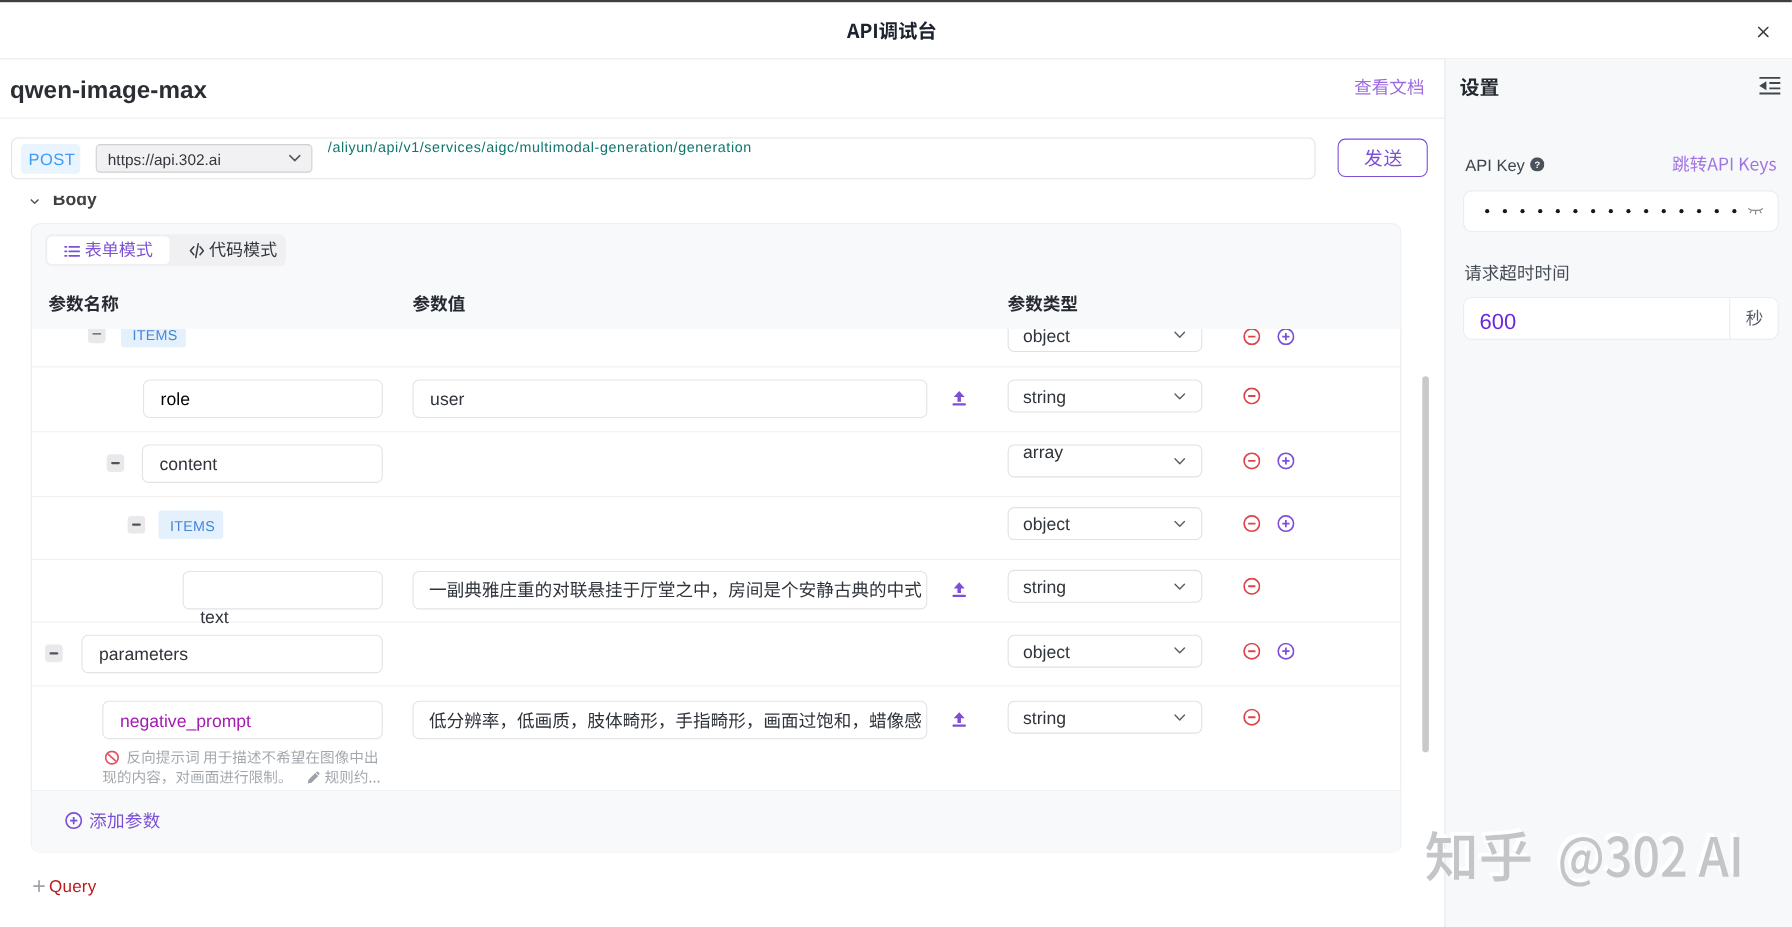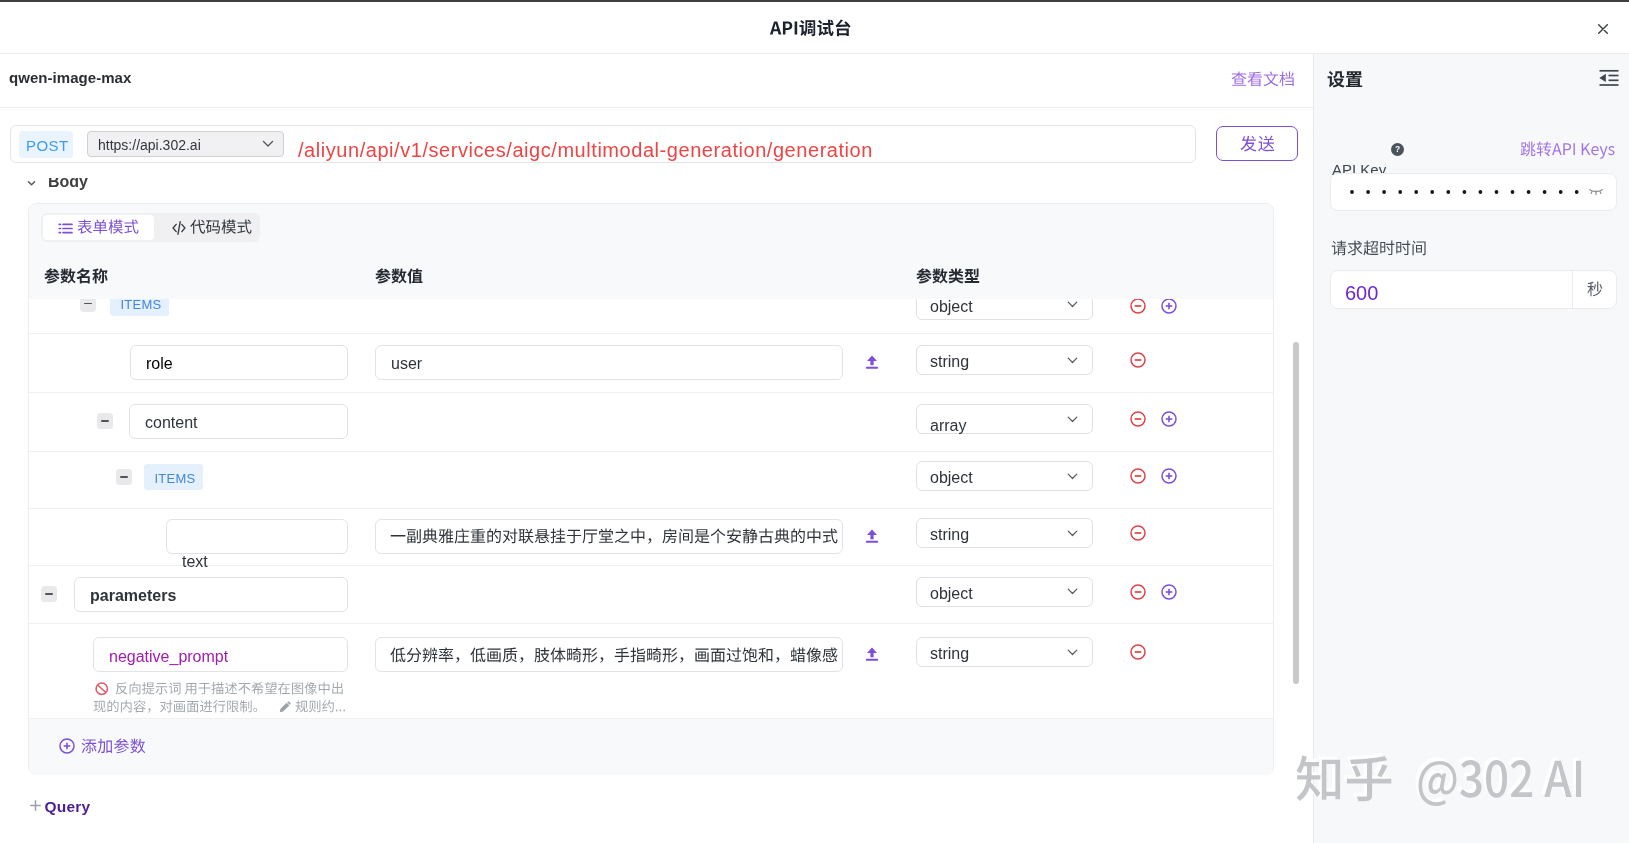--- a/index.html
+++ b/index.html
@@ -5,21 +5,21 @@
 </style></head><body>
 <div style="position:absolute;left:0;top:0;width:1629px;height:1.5px;background:#3f3f3f"></div>
 <svg style="position:absolute;left:769.8px;top:17.2px" width="81.6" height="23.8" viewBox="0 -17.6 81.6 23.8" preserveAspectRatio="xMinYMin slice">
     <path d="M-0.1 0.0H2.6L3.5 -3.3H7.7L8.6 0.0H11.4L7.2 -13.0H4.1ZM4.0 -5.4 4.4 -6.8C4.8 -8.1 5.2 -9.6 5.5 -11.1H5.6C6.0 -9.7 6.4 -8.1 6.8 -6.8L7.1 -5.4Z M12.9 0.0H15.5V-4.6H17.2C20.0 -4.6 22.3 -6.0 22.3 -8.9C22.3 -12.0 20.0 -13.0 17.2 -13.0H12.9ZM15.5 -6.7V-11.0H17.0C18.8 -11.0 19.7 -10.5 19.7 -8.9C19.7 -7.4 18.8 -6.7 17.1 -6.7Z M24.6 0.0H27.2V-13.0H24.6Z M30.2 -13.4C31.2 -12.6 32.5 -11.4 33.0 -10.6L34.4 -12.0C33.8 -12.8 32.6 -13.9 31.6 -14.7ZM29.4 -9.5V-7.5H31.5V-2.4C31.5 -1.3 30.9 -0.5 30.4 -0.1C30.8 0.2 31.5 0.9 31.7 1.3C32.0 0.9 32.5 0.5 34.7 -1.5C34.5 -0.8 34.2 -0.2 33.8 0.4C34.2 0.6 35.0 1.2 35.3 1.6C37.0 -0.8 37.2 -4.7 37.2 -7.5V-12.5H43.4V-0.7C43.4 -0.4 43.3 -0.3 43.1 -0.3C42.8 -0.3 42.0 -0.3 41.3 -0.4C41.6 0.1 41.9 1.0 41.9 1.5C43.1 1.6 43.9 1.5 44.5 1.2C45.1 0.9 45.2 0.3 45.2 -0.6V-14.3H35.4V-7.5C35.4 -6.0 35.3 -4.2 35.0 -2.6C34.8 -3.0 34.6 -3.4 34.5 -3.8L33.6 -3.0V-9.5ZM39.4 -12.1V-11.0H38.0V-9.5H39.4V-8.3H37.7V-6.8H43.0V-8.3H41.1V-9.5H42.6V-11.0H41.1V-12.1ZM37.8 -5.7V-0.6H39.4V-1.3H42.6V-5.7ZM39.4 -4.3H41.1V-2.8H39.4Z M48.1 -13.4C49.1 -12.6 50.3 -11.4 50.8 -10.6L52.3 -12.1C51.7 -12.8 50.4 -14.0 49.5 -14.7ZM53.1 -7.5V-5.6H54.6V-1.8L53.5 -1.5L53.5 -1.5C53.3 -2.0 53.0 -2.8 52.9 -3.3L51.4 -2.4V-9.5H47.3V-7.5H49.4V-2.2C49.4 -1.4 48.8 -0.8 48.4 -0.6C48.8 -0.1 49.3 0.8 49.4 1.3C49.7 0.9 50.2 0.6 52.9 -1.2L53.4 0.6C54.9 0.1 56.8 -0.4 58.6 -1.0L58.3 -2.8L56.5 -2.3V-5.6H57.8V-7.5ZM58.0 -14.8 58.1 -11.6H52.6V-9.6H58.2C58.4 -2.7 59.3 1.4 61.5 1.5C62.2 1.5 63.2 0.8 63.6 -2.6C63.3 -2.8 62.3 -3.4 62.0 -3.8C61.9 -2.3 61.8 -1.4 61.5 -1.4C60.9 -1.4 60.5 -4.9 60.2 -9.6H63.4V-11.6H62.1L63.4 -12.4C63.1 -13.1 62.3 -14.0 61.7 -14.8L60.3 -13.9C60.9 -13.2 61.5 -12.2 61.8 -11.6H60.2C60.2 -12.6 60.2 -13.7 60.2 -14.8Z M66.9 -6.2V1.6H69.0V0.7H76.5V1.5H78.8V-6.2ZM69.0 -1.4V-4.2H76.5V-1.4ZM66.3 -7.4C67.2 -7.7 68.5 -7.7 77.9 -8.2C78.2 -7.7 78.6 -7.3 78.8 -6.8L80.6 -8.1C79.6 -9.6 77.5 -11.8 75.9 -13.3L74.3 -12.2C74.9 -11.6 75.6 -10.8 76.3 -10.1L69.1 -9.8C70.4 -11.1 71.8 -12.7 73.0 -14.3L70.8 -15.2C69.6 -13.1 67.7 -11.0 67.1 -10.4C66.5 -9.9 66.1 -9.5 65.6 -9.4C65.8 -8.9 66.2 -7.8 66.3 -7.4Z" fill="#1C232E"></path>
   </svg>
 <svg style="position:absolute;left:1597.5px;top:23.5px" width="10" height="10" viewBox="0 0 10 10">
     <path d="M0.7 0.7 L9.3 9.3 M9.3 0.7 L0.7 9.3" stroke="#3C4043" stroke-width="1.4" fill="none" stroke-linecap="round"></path>
   </svg>
 <div style="position:absolute;left:0;top:53px;width:1629px;height:1px;background:#ececec"></div>
 <div style="position:absolute;left:1313px;top:54px;width:316px;height:789px;background:#f7f8f9;border-left:1px solid #e9e9eb"></div>
-<div style="position:absolute;left:9.0px;top:69.0px;font-size:15px;color:#2B2F33;font-weight:700;letter-spacing:0.05px;white-space:pre;line-height:1.2;">qwen-image-max</div>
+<div style="position:absolute;left:9.0px;top:69.0px;font-size:22px;color:#2B2F33;font-weight:700;letter-spacing:0.05px;white-space:pre;line-height:1.2;">qwen-image-max</div>
 <svg style="position:absolute;left:1231.4px;top:69.1px" width="64.0" height="21.6" viewBox="0 -16.0 64.0 21.6" preserveAspectRatio="xMinYMin slice">
     <path d="M4.7 -3.5H11.2V-2.1H4.7ZM4.7 -5.6H11.2V-4.3H4.7ZM3.5 -6.5V-1.3H12.4V-6.5ZM1.2 -0.3V0.8H14.9V-0.3ZM7.4 -13.4V-11.4H0.9V-10.4H6.1C4.7 -8.8 2.5 -7.5 0.6 -6.8C0.8 -6.6 1.2 -6.1 1.4 -5.8C3.5 -6.7 5.9 -8.4 7.4 -10.3V-7.0H8.5V-10.3C10.0 -8.4 12.4 -6.8 14.6 -6.0C14.8 -6.3 15.2 -6.7 15.4 -6.9C13.4 -7.6 11.2 -8.9 9.8 -10.4H15.1V-11.4H8.5V-13.4Z M21.3 -3.4H28.3V-2.3H21.3ZM21.3 -4.3V-5.4H28.3V-4.3ZM21.3 -1.5H28.3V-0.3H21.3ZM29.2 -13.3C26.7 -12.8 21.8 -12.6 17.9 -12.5C18.0 -12.3 18.1 -11.9 18.1 -11.6C19.5 -11.6 21.0 -11.6 22.5 -11.7C22.4 -11.3 22.3 -11.0 22.2 -10.6H18.1V-9.6H21.8C21.7 -9.2 21.5 -8.8 21.3 -8.4H16.9V-7.4H20.7C19.7 -5.7 18.4 -4.3 16.5 -3.2C16.8 -3.0 17.1 -2.6 17.3 -2.3C18.4 -2.9 19.3 -3.7 20.2 -4.7V1.3H21.3V0.7H28.3V1.3H29.5V-6.3H21.4C21.7 -6.7 21.9 -7.1 22.1 -7.4H31.1V-8.4H22.6C22.8 -8.8 23.0 -9.2 23.1 -9.6H30.1V-10.6H23.5L23.9 -11.8C26.2 -11.9 28.4 -12.1 30.0 -12.4Z M38.8 -13.2C39.2 -12.4 39.8 -11.3 40.0 -10.7L41.3 -11.1C41.1 -11.7 40.5 -12.8 40.0 -13.6ZM32.8 -10.6V-9.4H35.3C36.2 -7.0 37.5 -4.9 39.2 -3.2C37.4 -1.7 35.2 -0.6 32.6 0.1C32.8 0.4 33.2 1.0 33.3 1.2C36.0 0.4 38.2 -0.8 40.0 -2.3C41.8 -0.7 44.0 0.4 46.6 1.2C46.8 0.8 47.2 0.3 47.5 0.1C44.9 -0.6 42.7 -1.7 41.0 -3.2C42.6 -4.9 43.8 -6.9 44.7 -9.4H47.3V-10.6ZM40.1 -4.0C38.6 -5.6 37.4 -7.4 36.5 -9.4H43.4C42.6 -7.3 41.5 -5.5 40.1 -4.0Z M61.6 -12.4C61.3 -11.2 60.6 -9.6 60.0 -8.5L61.0 -8.2C61.6 -9.2 62.3 -10.8 62.8 -12.1ZM54.4 -12.0C54.9 -10.9 55.5 -9.3 55.8 -8.3L56.8 -8.8C56.5 -9.7 55.9 -11.2 55.3 -12.4ZM51.1 -13.4V-10.0H48.8V-8.9H50.9C50.4 -6.7 49.4 -4.2 48.4 -2.8C48.6 -2.5 48.9 -2.0 49.0 -1.7C49.8 -2.8 50.5 -4.6 51.1 -6.4V1.3H52.2V-6.8C52.7 -6.0 53.3 -5.0 53.6 -4.5L54.3 -5.4C54.0 -5.8 52.7 -7.7 52.2 -8.3V-8.9H54.2V-10.0H52.2V-13.4ZM53.9 -1.0V0.1H61.5V1.1H62.7V-7.5H59.1V-13.4H57.9V-7.5H54.3V-6.4H61.5V-4.3H54.5V-3.2H61.5V-1.0Z" fill="#9B6BDF"></path>
   </svg>
 <div style="position:absolute;left:0;top:107px;width:1313px;height:1px;background:#ececec"></div>
 <div style="position:absolute;left:29px;top:332.5px;width:1244px;height:1px;background:#f0f0f1"></div>
 <div style="position:absolute;left:29px;top:392px;width:1244px;height:1px;background:#f0f0f1"></div>
 <div style="position:absolute;left:29px;top:450.5px;width:1244px;height:1px;background:#f0f0f1"></div>
 <div style="position:absolute;left:29px;top:507.5px;width:1244px;height:1px;background:#f0f0f1"></div>
 <div style="position:absolute;left:29px;top:565px;width:1244px;height:1px;background:#f0f0f1"></div>
 <div style="position:absolute;left:29px;top:623px;width:1244px;height:1px;background:#f0f0f1"></div>
@@ -58,21 +58,21 @@
   </svg>
 <svg style="position:absolute;left:1130px;top:351.8px" width="16" height="16" viewBox="0 0 16 16">
     <circle cx="8" cy="8" r="7" fill="none" stroke="#DC4449" stroke-width="1.5"></circle>
     <line x1="4.7" y1="8" x2="11.3" y2="8" stroke="#DC4449" stroke-width="1.7"></line>
   </svg>
 <div style="position:absolute;left:97px;top:413px;width:16px;height:16px;background:#e9e9eb;border-radius:3.5px"></div>
 <div style="position:absolute;left:101px;top:420.2px;width:8px;height:1.6px;background:#515559;border-radius:1px"></div>
 <div style="position:absolute;left:129px;top:403.5px;width:219px;height:35px;background:#fff;border:1px solid #e3e3e6;border-radius:6px"></div>
 <div style="position:absolute;left:145.0px;top:413.0px;font-size:16px;color:#2F343A;font-weight:400;letter-spacing:0.0px;white-space:pre;line-height:1.2;">content</div>
 <div style="position:absolute;left:916px;top:403.8px;width:177px;height:30px;background:#fff;border:1px solid #e1e1e4;border-radius:6px"></div>
-<div style="position:absolute;left:930.0px;top:416px;font-size:16px;color:#2F343A;font-weight:400;letter-spacing:0.0px;white-space:pre;line-height:1.2;">array</div>
+<div style="position:absolute;left:930.0px;top:402px;font-size:16px;color:#2F343A;font-weight:400;letter-spacing:0.0px;white-space:pre;line-height:1.2;">array</div>
 <svg style="position:absolute;left:1066.5px;top:415.5px" width="11" height="7.5" viewBox="0 0 11 7.5">
     <path d="M1.2 1.1 L5.5 5.5 L9.8 1.1" stroke="#5b5f64" stroke-width="1.3" fill="none" stroke-linecap="round" stroke-linejoin="round"></path>
   </svg>
 <svg style="position:absolute;left:1130px;top:410.8px" width="16" height="16" viewBox="0 0 16 16">
     <circle cx="8" cy="8" r="7" fill="none" stroke="#DC4449" stroke-width="1.5"></circle>
     <line x1="4.7" y1="8" x2="11.3" y2="8" stroke="#DC4449" stroke-width="1.7"></line>
   </svg>
 <svg style="position:absolute;left:1161px;top:410.8px" width="16" height="16" viewBox="0 0 16 16">
     <circle cx="8" cy="8" r="7" fill="none" stroke="#7C50D5" stroke-width="1.5"></circle>
     <line x1="4.7" y1="8" x2="11.3" y2="8" stroke="#7C50D5" stroke-width="1.6"></line>
@@ -113,21 +113,21 @@
 <svg style="position:absolute;left:1066.5px;top:530.0px" width="11" height="7.5" viewBox="0 0 11 7.5">
     <path d="M1.2 1.1 L5.5 5.5 L9.8 1.1" stroke="#5b5f64" stroke-width="1.3" fill="none" stroke-linecap="round" stroke-linejoin="round"></path>
   </svg>
 <svg style="position:absolute;left:1130px;top:525.3px" width="16" height="16" viewBox="0 0 16 16">
     <circle cx="8" cy="8" r="7" fill="none" stroke="#DC4449" stroke-width="1.5"></circle>
     <line x1="4.7" y1="8" x2="11.3" y2="8" stroke="#DC4449" stroke-width="1.7"></line>
   </svg>
 <div style="position:absolute;left:41px;top:586px;width:16px;height:16px;background:#e9e9eb;border-radius:3.5px"></div>
 <div style="position:absolute;left:45px;top:593.2px;width:8px;height:1.6px;background:#515559;border-radius:1px"></div>
 <div style="position:absolute;left:74px;top:576.5px;width:274px;height:35px;background:#fff;border:1px solid #e3e3e6;border-radius:6px"></div>
-<div style="position:absolute;left:90.0px;top:586.0px;font-size:16px;color:#2F343A;font-weight:700;letter-spacing:0.0px;white-space:pre;line-height:1.2;">parameters</div>
+<div style="position:absolute;left:90.0px;top:586.0px;font-size:16px;color:#2F343A;font-weight:400;letter-spacing:0.0px;white-space:pre;line-height:1.2;">parameters</div>
 <div style="position:absolute;left:916px;top:576.5px;width:177px;height:30px;background:#fff;border:1px solid #e1e1e4;border-radius:6px"></div>
 <div style="position:absolute;left:930.0px;top:583.5px;font-size:16px;color:#2F343A;font-weight:400;letter-spacing:0.0px;white-space:pre;line-height:1.2;">object</div>
 <svg style="position:absolute;left:1066.5px;top:588.2px" width="11" height="7.5" viewBox="0 0 11 7.5">
     <path d="M1.2 1.1 L5.5 5.5 L9.8 1.1" stroke="#5b5f64" stroke-width="1.3" fill="none" stroke-linecap="round" stroke-linejoin="round"></path>
   </svg>
 <svg style="position:absolute;left:1130px;top:583.5px" width="16" height="16" viewBox="0 0 16 16">
     <circle cx="8" cy="8" r="7" fill="none" stroke="#DC4449" stroke-width="1.5"></circle>
     <line x1="4.7" y1="8" x2="11.3" y2="8" stroke="#DC4449" stroke-width="1.7"></line>
   </svg>
 <svg style="position:absolute;left:1161px;top:583.5px" width="16" height="16" viewBox="0 0 16 16">
@@ -219,53 +219,53 @@
   </svg>
 <svg style="position:absolute;left:81.0px;top:736.4px;z-index:4" width="65.0" height="21.6" viewBox="0 -16.0 65.0 21.6" preserveAspectRatio="xMinYMin slice">
     <path d="M6.5 -4.6C6.1 -3.4 5.5 -2.0 4.5 -1.2L5.4 -0.5C6.4 -1.5 7.1 -3.0 7.5 -4.3ZM10.3 -4.1C10.8 -3.0 11.2 -1.6 11.3 -0.6L12.3 -1.0C12.2 -1.9 11.7 -3.3 11.2 -4.4ZM12.3 -4.5C13.2 -3.3 14.1 -1.6 14.5 -0.5L15.5 -1.0C15.1 -2.1 14.1 -3.7 13.2 -4.9ZM8.5 -6.4V-0.0C8.5 0.1 8.5 0.2 8.2 0.2C8.0 0.2 7.3 0.2 6.5 0.2C6.7 0.5 6.8 1.0 6.9 1.3C8.0 1.3 8.7 1.3 9.1 1.1C9.5 0.9 9.6 0.6 9.6 -0.0V-6.4ZM1.4 -12.4C2.3 -12.0 3.4 -11.2 3.9 -10.7L4.7 -11.6C4.1 -12.2 3.0 -12.9 2.1 -13.3ZM0.6 -8.1C1.6 -7.7 2.7 -7.0 3.3 -6.5L4.0 -7.5C3.4 -8.0 2.2 -8.6 1.3 -9.0ZM1.0 0.4 2.0 1.1C2.7 -0.4 3.5 -2.2 4.1 -3.8L3.2 -4.5C2.5 -2.8 1.6 -0.8 1.0 0.4ZM5.2 -12.5V-11.4H8.8C8.6 -10.7 8.4 -10.0 8.0 -9.3H4.5V-8.1H7.5C6.7 -6.8 5.6 -5.7 4.1 -5.0C4.3 -4.8 4.6 -4.3 4.8 -4.1C6.6 -5.0 7.9 -6.4 8.8 -8.1H10.8C11.7 -6.5 13.2 -5.1 14.8 -4.3C14.9 -4.6 15.3 -5.0 15.5 -5.2C14.2 -5.8 12.9 -6.9 12.1 -8.1H15.3V-9.3H9.3C9.6 -10.0 9.8 -10.7 10.0 -11.4H14.7V-12.5Z M25.4 -11.5V1.0H26.6V-0.1H29.7V0.9H30.9V-11.5ZM26.6 -1.3V-10.3H29.7V-1.3ZM19.4 -13.2 19.4 -10.4H17.1V-9.2H19.3C19.2 -5.2 18.7 -1.6 16.7 0.5C17.0 0.7 17.4 1.0 17.6 1.3C19.8 -1.1 20.3 -4.9 20.5 -9.2H22.9C22.8 -3.1 22.6 -0.9 22.3 -0.4C22.2 -0.2 22.0 -0.1 21.8 -0.2C21.5 -0.2 20.8 -0.2 20.0 -0.2C20.2 0.1 20.4 0.6 20.4 1.0C21.1 1.0 21.9 1.0 22.3 1.0C22.8 0.9 23.1 0.8 23.4 0.4C23.9 -0.3 24.0 -2.7 24.1 -9.8C24.1 -10.0 24.1 -10.4 24.1 -10.4H20.5L20.6 -13.2Z M41.3 -6.4C40.2 -5.6 38.1 -4.9 36.6 -4.5C36.9 -4.3 37.2 -4.0 37.3 -3.7C39.0 -4.2 41.0 -5.0 42.3 -5.9ZM42.7 -4.5C41.3 -3.5 38.6 -2.7 36.3 -2.2C36.6 -2.0 36.9 -1.6 37.0 -1.3C39.4 -1.8 42.1 -2.8 43.7 -4.0ZM44.7 -2.8C42.9 -1.1 39.3 -0.1 35.3 0.3C35.6 0.5 35.8 1.0 35.9 1.3C40.0 0.8 43.7 -0.3 45.8 -2.3ZM35.4 -9.5C35.7 -9.6 36.2 -9.6 39.0 -9.8C38.7 -9.2 38.5 -8.8 38.2 -8.3H33.3V-7.2H37.4C36.3 -5.8 34.8 -4.8 33.1 -4.0C33.4 -3.8 33.9 -3.3 34.0 -3.1C36.0 -4.1 37.7 -5.4 38.9 -7.2H42.2C43.4 -5.5 45.3 -4.0 47.1 -3.2C47.3 -3.5 47.7 -3.9 48.0 -4.2C46.4 -4.8 44.7 -5.9 43.6 -7.2H47.7V-8.3H39.6C39.9 -8.8 40.1 -9.3 40.3 -9.8L44.8 -10.0C45.2 -9.7 45.6 -9.3 45.8 -9.0L46.8 -9.7C45.9 -10.7 44.1 -12.1 42.7 -13.0L41.8 -12.3C42.4 -11.9 43.0 -11.5 43.7 -11.0L37.5 -10.8C38.5 -11.4 39.5 -12.1 40.5 -12.9L39.4 -13.5C38.2 -12.4 36.7 -11.4 36.1 -11.1C35.7 -10.8 35.3 -10.6 35.0 -10.6C35.1 -10.3 35.3 -9.7 35.4 -9.5Z M55.8 -13.1C55.5 -12.5 55.0 -11.6 54.6 -11.0L55.4 -10.6C55.8 -11.2 56.4 -12.0 56.8 -12.7ZM50.2 -12.7C50.6 -12.0 51.0 -11.1 51.1 -10.6L52.1 -11.0C51.9 -11.6 51.5 -12.4 51.0 -13.0ZM55.3 -4.2C54.9 -3.3 54.4 -2.6 53.8 -2.0C53.2 -2.3 52.6 -2.6 52.0 -2.9C52.2 -3.3 52.5 -3.7 52.7 -4.2ZM50.5 -2.4C51.3 -2.1 52.2 -1.7 53.0 -1.3C52.0 -0.6 50.7 -0.1 49.4 0.2C49.6 0.4 49.9 0.9 50.0 1.2C51.5 0.8 52.8 0.1 54.0 -0.8C54.5 -0.5 55.0 -0.2 55.3 0.1L56.1 -0.7C55.7 -0.9 55.3 -1.2 54.8 -1.5C55.6 -2.4 56.3 -3.6 56.7 -4.9L56.0 -5.2L55.8 -5.2H53.2L53.5 -6.0L52.5 -6.2C52.4 -5.9 52.2 -5.5 52.0 -5.2H49.9V-4.2H51.5C51.2 -3.5 50.8 -2.9 50.5 -2.4ZM52.9 -13.5V-10.5H49.5V-9.5H52.5C51.7 -8.4 50.5 -7.4 49.4 -7.0C49.6 -6.7 49.9 -6.3 50.0 -6.0C51.0 -6.6 52.1 -7.5 52.9 -8.4V-6.5H54.0V-8.6C54.8 -8.1 55.7 -7.3 56.1 -7.0L56.8 -7.8C56.4 -8.1 55.0 -9.0 54.2 -9.5H57.2V-10.5H54.0V-13.5ZM58.8 -13.3C58.4 -10.5 57.7 -7.8 56.4 -6.1C56.7 -6.0 57.2 -5.6 57.4 -5.4C57.8 -6.0 58.1 -6.7 58.4 -7.5C58.8 -5.9 59.3 -4.4 59.9 -3.2C59.0 -1.7 57.7 -0.5 56.0 0.4C56.2 0.6 56.5 1.1 56.6 1.3C58.3 0.4 59.5 -0.7 60.4 -2.1C61.2 -0.7 62.2 0.4 63.5 1.1C63.7 0.8 64.0 0.4 64.3 0.2C63.0 -0.5 61.9 -1.7 61.1 -3.2C61.9 -4.8 62.5 -6.8 62.8 -9.2H63.9V-10.3H59.4C59.6 -11.2 59.8 -12.2 59.9 -13.1ZM61.7 -9.2C61.4 -7.4 61.1 -5.8 60.5 -4.4C59.9 -5.9 59.4 -7.5 59.1 -9.2Z" fill="#7C50D5"></path>
   </svg>
 <svg style="position:absolute;left:30px;top:799.6px" width="11" height="11" viewBox="0 0 11 11">
     <g stroke="#9CA1A8" stroke-width="1.5" stroke-linecap="round">
       <line x1="5.5" y1="0.8" x2="5.5" y2="10.2"></line>
       <line x1="0.8" y1="5.5" x2="10.2" y2="5.5"></line>
     </g>
   </svg>
-<div style="position:absolute;left:44.5px;top:797.8px;font-size:15.5px;color:#4c1d95;font-weight:700;letter-spacing:0.2px;white-space:pre;line-height:1.2;text-align:right;">Query</div>
+<div style="position:absolute;left:44.5px;top:797.8px;font-size:15.5px;color:#b91c1c;font-weight:400;letter-spacing:0.2px;white-space:pre;line-height:1.2;text-align:right;">Query</div>
 <div style="position:absolute;left:1292.5px;top:342px;width:6.5px;height:342px;background:#c9c9c9;border-radius:3.5px;z-index:4"></div>
 <div style="position:absolute;left:48.0px;top:172.0px;font-size:16px;color:#404040;font-weight:700;letter-spacing:0px;white-space:pre;line-height:1.2;z-index:6">Body</div>
 <svg style="position:absolute;left:26.5px;top:179.5px;z-index:6" width="9" height="7" viewBox="0 0 10 8">
     <path d="M1.5 2 L5 5.5 L8.5 2" stroke="#555" stroke-width="1.6" fill="none" stroke-linecap="round" stroke-linejoin="round"></path>
   </svg>
 <div style="position:absolute;left:0;top:108px;width:1312px;height:69.8px;background:#fff;z-index:7"></div>
 <div style="position:absolute;left:10px;top:125px;width:1186px;height:37.5px;background:#fff;border:1px solid #e4e4e6;border-radius:6px;z-index:8"></div>
 <div style="position:absolute;left:19px;top:130.5px;width:54px;height:27px;background:#E9F4FE;border-radius:4px;z-index:8"></div>
 <div style="position:absolute;left:26.0px;top:136.5px;font-size:15px;color:#3E9BF4;font-weight:400;letter-spacing:0.4px;white-space:pre;line-height:1.2;z-index:9">POST</div>
 <div style="position:absolute;left:87px;top:130.5px;width:197px;height:26.5px;background:#f1f1f3;border:1px solid #d0d0d3;border-radius:4px;z-index:8"></div>
 <div style="position:absolute;left:98.0px;top:137.0px;font-size:14px;color:#33373C;font-weight:400;letter-spacing:0px;white-space:pre;line-height:1.2;z-index:9">https://api.302.ai</div>
 <svg style="position:absolute;left:262px;top:139.5px;z-index:9" width="12" height="8" viewBox="0 0 12 8">
     <path d="M1.5 1.5 L6 6 L10.5 1.5" stroke="#55595e" stroke-width="1.4" fill="none" stroke-linecap="round" stroke-linejoin="round"></path>
   </svg>
-<div style="position:absolute;left:298.0px;top:138px;font-size:20px;color:#ef4444;font-weight:400;letter-spacing:0.55px;white-space:pre;line-height:1.2;z-index:9">/aliyun/api/v1/services/aigc/multimodal-generation/generation</div>
+<div style="position:absolute;left:298.0px;top:126px;font-size:13px;color:#0f766e;font-weight:400;letter-spacing:0.55px;white-space:pre;line-height:1.2;z-index:9">/aliyun/api/v1/services/aigc/multimodal-generation/generation</div>
 <div style="position:absolute;left:1216px;top:126px;width:82px;height:35px;border:1.3px solid #7C50D5;border-radius:7px;background:#fff;z-index:8"></div>
 <svg style="position:absolute;left:1239.5px;top:133.2px;z-index:9" width="35.6" height="23.0" viewBox="0 -17.0 35.6 23.0" preserveAspectRatio="xMinYMin slice">
     <path d="M11.4 -13.4C12.2 -12.6 13.1 -11.6 13.6 -10.9L14.6 -11.6C14.1 -12.2 13.2 -13.3 12.4 -14.0ZM2.4 -8.9C2.6 -9.1 3.2 -9.2 4.3 -9.2H6.6C5.5 -5.6 3.6 -2.9 0.5 -1.0C0.8 -0.7 1.3 -0.3 1.5 0.0C3.7 -1.3 5.3 -3.1 6.5 -5.2C7.2 -3.9 8.0 -2.8 9.0 -1.9C7.6 -0.8 5.8 -0.1 4.1 0.3C4.3 0.6 4.6 1.1 4.8 1.4C6.7 0.9 8.5 0.1 10.0 -1.0C11.6 0.1 13.4 0.9 15.6 1.4C15.8 1.1 16.1 0.5 16.4 0.3C14.3 -0.1 12.5 -0.9 11.0 -1.8C12.5 -3.1 13.7 -4.8 14.3 -7.0L13.5 -7.4L13.2 -7.4H7.5C7.7 -7.9 7.9 -8.6 8.1 -9.2H15.8L15.8 -10.4H8.4C8.7 -11.6 8.9 -12.8 9.1 -14.1L7.7 -14.3C7.5 -13.0 7.3 -11.6 7.0 -10.4H3.9C4.4 -11.3 4.8 -12.4 5.2 -13.5L3.8 -13.8C3.5 -12.5 2.8 -11.1 2.7 -10.8C2.4 -10.4 2.3 -10.1 2.0 -10.1C2.2 -9.8 2.4 -9.2 2.4 -8.9ZM10.0 -2.6C8.8 -3.6 7.9 -4.8 7.3 -6.1H12.6C12.0 -4.7 11.1 -3.6 10.0 -2.6Z M24.8 -13.8C25.3 -13.0 25.9 -11.8 26.2 -11.2L27.4 -11.7C27.0 -12.3 26.4 -13.4 25.8 -14.2ZM19.1 -13.5C20.0 -12.5 21.1 -11.2 21.6 -10.4L22.7 -11.1C22.2 -11.9 21.0 -13.2 20.1 -14.1ZM31.2 -14.3C30.8 -13.3 30.1 -12.0 29.5 -11.1H23.8V-9.9H27.8V-8.0L27.8 -7.5H23.2V-6.3H27.6C27.3 -4.8 26.3 -3.2 23.3 -2.0C23.6 -1.8 24.0 -1.3 24.2 -1.0C26.7 -2.2 27.9 -3.6 28.5 -5.0C30.0 -3.7 31.5 -2.1 32.3 -1.1L33.3 -2.0C32.3 -3.1 30.4 -4.8 28.9 -6.2V-6.3H33.9V-7.5H29.1L29.1 -7.9V-9.9H33.4V-11.1H30.9C31.4 -11.9 32.0 -13.0 32.5 -13.9ZM22.0 -8.5H18.6V-7.3H20.8V-2.0C20.0 -1.7 19.1 -0.9 18.2 0.2L19.2 1.4C20.0 0.2 20.7 -0.9 21.3 -0.9C21.6 -0.9 22.2 -0.3 22.9 0.2C24.2 1.0 25.6 1.2 27.8 1.2C29.5 1.2 32.7 1.1 33.9 1.0C34.0 0.6 34.2 -0.1 34.3 -0.4C32.6 -0.3 30.0 -0.1 27.9 -0.1C25.9 -0.1 24.4 -0.2 23.2 -0.9C22.7 -1.3 22.3 -1.6 22.0 -1.8Z" fill="#7C50D5"></path>
   </svg>
 <svg style="position:absolute;left:1327.0px;top:67.8px" width="36.0" height="24.3" viewBox="0 -18.0 36.0 24.3" preserveAspectRatio="xMinYMin slice">
     <path d="M1.8 -13.8C2.8 -12.9 4.0 -11.6 4.6 -10.8L6.1 -12.3C5.5 -13.1 4.2 -14.3 3.2 -15.1ZM0.6 -9.7V-7.7H2.8V-2.2C2.8 -1.4 2.3 -0.8 1.9 -0.5C2.2 -0.1 2.8 0.8 3.0 1.4C3.3 0.9 3.9 0.4 7.2 -2.4C7.0 -2.8 6.6 -3.6 6.4 -4.2L4.9 -2.9V-9.7ZM8.4 -14.7V-12.8C8.4 -11.5 8.2 -10.2 5.9 -9.3C6.3 -8.9 7.1 -8.1 7.3 -7.7C9.9 -8.9 10.5 -10.9 10.5 -12.7H12.9V-10.8C12.9 -9.0 13.2 -8.2 15.0 -8.2C15.3 -8.2 15.9 -8.2 16.2 -8.2C16.6 -8.2 17.0 -8.2 17.3 -8.4C17.2 -8.9 17.2 -9.6 17.1 -10.2C16.9 -10.1 16.4 -10.0 16.1 -10.0C15.9 -10.0 15.4 -10.0 15.2 -10.0C15.0 -10.0 14.9 -10.2 14.9 -10.8V-14.7ZM13.7 -5.5C13.2 -4.4 12.5 -3.6 11.6 -2.9C10.7 -3.6 10.0 -4.5 9.4 -5.5ZM6.9 -7.5V-5.5H8.2L7.4 -5.2C8.1 -3.9 8.9 -2.7 9.9 -1.7C8.6 -1.0 7.2 -0.6 5.6 -0.3C6.0 0.2 6.4 1.0 6.6 1.6C8.4 1.2 10.1 0.5 11.6 -0.4C12.9 0.5 14.4 1.2 16.2 1.6C16.5 1.0 17.1 0.2 17.5 -0.3C16.0 -0.6 14.6 -1.1 13.3 -1.7C14.7 -3.0 15.8 -4.8 16.5 -7.0L15.2 -7.6L14.8 -7.5Z M30.0 -13.2H32.0V-12.2H30.0ZM25.9 -13.2H28.0V-12.2H25.9ZM22.0 -13.2H24.0V-12.2H22.0ZM21.0 -7.7V-0.4H18.9V1.1H35.2V-0.4H32.9V-7.7H27.5L27.6 -8.4H34.6V-10.0H27.9L28.0 -10.7H34.2V-14.7H19.9V-10.7H25.8L25.7 -10.0H19.2V-8.4H25.6L25.5 -7.7ZM23.1 -0.4V-1.1H30.8V-0.4ZM23.1 -4.6H30.8V-4.0H23.1ZM23.1 -5.7V-6.4H30.8V-5.7ZM23.1 -2.9H30.8V-2.2H23.1Z" fill="#24292F"></path>
   </svg>
 <svg style="position:absolute;left:1598.5px;top:68.5px" width="20" height="18" viewBox="0 0 20 18">
     <g stroke="#41464C" stroke-width="1.7">
       <line x1="0.5" y1="1.8" x2="19.5" y2="1.8"></line>
       <line x1="9.5" y1="6.5" x2="19.5" y2="6.5"></line>
       <line x1="9.5" y1="11.3" x2="19.5" y2="11.3"></line>
       <line x1="0.5" y1="16" x2="19.5" y2="16"></line>
     </g>
     <path d="M0.3 8.9 L6.8 4.8 L6.8 13 Z" fill="#41464C"></path>
   </svg>
-<div style="position:absolute;left:1332.0px;top:141.5px;font-size:15px;color:#3E454E;font-weight:400;letter-spacing:0.0px;white-space:pre;line-height:1.2;margin-top:19px;">API Key</div>
+<div style="position:absolute;left:1332.0px;top:141.5px;font-size:15px;color:#3E454E;font-weight:400;letter-spacing:0.0px;white-space:pre;line-height:1.2;">API Key</div>
 <svg style="position:absolute;left:1391px;top:143px" width="13" height="13" viewBox="0 0 13 13">
     <circle cx="6.5" cy="6.5" r="6.5" fill="#4A525B"></circle>
     <text x="6.5" y="9.3" font-size="8.5" font-family="Liberation Sans" fill="#fff" text-anchor="middle" font-weight="bold">?</text>
   </svg>
 <svg style="position:absolute;left:1519.5px;top:138.8px" width="95.2" height="21.6" viewBox="0 -16.0 95.2 21.6" preserveAspectRatio="xMinYMin slice">
     <path d="M2.4 -11.6H5.0V-8.8H2.4ZM6.2 -10.9C6.9 -9.8 7.5 -8.4 7.6 -7.4L8.7 -7.9C8.5 -8.8 7.9 -10.3 7.2 -11.3ZM0.6 -0.8 0.8 0.3C2.4 -0.1 4.5 -0.7 6.5 -1.2L6.3 -2.2L4.4 -1.7V-4.6H6.1V-5.7H4.4V-7.7H6.0V-12.6H1.4V-7.7H3.3V-1.5L2.3 -1.2V-6.5H1.4V-1.0ZM14.1 -11.4C13.7 -10.3 12.9 -8.8 12.4 -7.8L13.2 -7.4C13.9 -8.3 14.6 -9.7 15.2 -10.9ZM11.2 -13.5V-0.8C11.2 0.7 11.5 1.0 12.6 1.0C12.8 1.0 13.9 1.0 14.1 1.0C15.1 1.0 15.4 0.4 15.5 -1.4C15.2 -1.5 14.8 -1.7 14.5 -1.9C14.4 -0.5 14.4 -0.1 14.1 -0.1C13.8 -0.1 13.0 -0.1 12.8 -0.1C12.4 -0.1 12.4 -0.2 12.4 -0.8V-5.1C13.2 -4.3 14.2 -3.4 14.7 -2.8L15.5 -3.7C14.9 -4.4 13.6 -5.5 12.6 -6.2L12.4 -6.0V-13.5ZM8.7 -13.5V-6.7L8.7 -5.6C7.6 -4.9 6.5 -4.2 5.7 -3.8L6.4 -2.7L8.6 -4.4C8.4 -2.5 7.8 -0.6 5.6 0.4C5.9 0.7 6.3 1.1 6.4 1.3C9.6 -0.4 9.8 -3.8 9.8 -6.7V-13.5Z M17.3 -5.3C17.4 -5.4 17.9 -5.5 18.5 -5.5H19.9V-3.2L16.6 -2.7L16.9 -1.5L19.9 -2.1V1.2H21.0V-2.3L23.2 -2.7L23.2 -3.8L21.0 -3.4V-5.5H22.7V-6.6H21.0V-9.1H19.9V-6.6H18.3C18.8 -7.7 19.3 -9.1 19.7 -10.4H22.7V-11.6H20.1C20.2 -12.1 20.4 -12.7 20.5 -13.2L19.3 -13.4C19.2 -12.8 19.1 -12.2 18.9 -11.6H16.7V-10.4H18.6C18.3 -9.1 17.9 -8.0 17.7 -7.6C17.4 -7.0 17.2 -6.4 16.9 -6.4C17.1 -6.1 17.2 -5.5 17.3 -5.3ZM22.8 -8.6V-7.4H25.2C24.8 -6.3 24.5 -5.3 24.2 -4.4H28.8C28.3 -3.6 27.6 -2.7 26.9 -1.8C26.4 -2.2 25.8 -2.6 25.3 -2.9L24.5 -2.1C26.1 -1.1 28.0 0.4 29.0 1.3L29.8 0.4C29.3 -0.1 28.6 -0.6 27.8 -1.2C28.8 -2.5 29.9 -4.0 30.7 -5.2L29.9 -5.6L29.7 -5.6H25.9L26.4 -7.4H31.3V-8.6H26.7L27.2 -10.4H30.8V-11.6H27.6L28.0 -13.3L26.8 -13.4L26.3 -11.6H23.4V-10.4H26.0L25.5 -8.6Z M32.1 0.0H33.6L34.7 -3.6H39.0L40.1 0.0H41.7L37.7 -11.7H36.0ZM35.1 -4.8 35.6 -6.6C36.0 -7.9 36.4 -9.2 36.8 -10.5H36.9C37.2 -9.2 37.6 -7.9 38.0 -6.6L38.6 -4.8Z M43.3 0.0H44.8V-4.7H46.8C49.3 -4.7 51.1 -5.8 51.1 -8.3C51.1 -10.8 49.3 -11.7 46.7 -11.7H43.3ZM44.8 -5.9V-10.5H46.5C48.6 -10.5 49.6 -10.0 49.6 -8.3C49.6 -6.6 48.6 -5.9 46.6 -5.9Z M53.5 0.0H54.9V-11.7H53.5Z M61.7 0.0H63.2V-3.7L65.2 -6.1L68.8 0.0H70.4L66.2 -7.3L69.8 -11.7H68.2L63.2 -5.8H63.2V-11.7H61.7Z M75.5 0.2C76.6 0.2 77.6 -0.2 78.3 -0.7L77.8 -1.6C77.1 -1.2 76.5 -1.0 75.6 -1.0C74.0 -1.0 72.8 -2.1 72.7 -4.0H78.6C78.6 -4.2 78.7 -4.5 78.7 -4.8C78.7 -7.3 77.4 -8.9 75.2 -8.9C73.2 -8.9 71.3 -7.2 71.3 -4.3C71.3 -1.5 73.1 0.2 75.5 0.2ZM72.7 -5.0C72.9 -6.8 74.0 -7.7 75.2 -7.7C76.6 -7.7 77.4 -6.8 77.4 -5.0Z M80.9 3.7C82.7 3.7 83.6 2.4 84.2 0.7L87.5 -8.7H86.0L84.5 -3.9C84.2 -3.1 84.0 -2.2 83.8 -1.4H83.7C83.4 -2.2 83.1 -3.1 82.8 -3.9L81.1 -8.7H79.5L83.0 0.0L82.8 0.7C82.5 1.7 81.9 2.5 80.9 2.5C80.6 2.5 80.4 2.5 80.2 2.4L79.9 3.6C80.2 3.7 80.5 3.7 80.9 3.7Z M91.4 0.2C93.5 0.2 94.6 -1.0 94.6 -2.4C94.6 -4.0 93.2 -4.5 91.9 -5.0C90.9 -5.4 90.0 -5.7 90.0 -6.5C90.0 -7.2 90.6 -7.8 91.7 -7.8C92.4 -7.8 93.0 -7.4 93.6 -7.0L94.3 -7.9C93.7 -8.5 92.7 -8.9 91.6 -8.9C89.7 -8.9 88.7 -7.8 88.7 -6.4C88.7 -5.0 90.0 -4.4 91.2 -3.9C92.1 -3.6 93.2 -3.2 93.2 -2.3C93.2 -1.5 92.6 -0.9 91.5 -0.9C90.4 -0.9 89.6 -1.3 88.9 -2.0L88.2 -1.0C89.0 -0.3 90.2 0.2 91.4 0.2Z" fill="#A273E2"></path>
   </svg>
 <div style="position:absolute;left:1330px;top:172.5px;width:287px;height:38px;background:#fff;border:1px solid #ececee;border-radius:8px"></div>
 <svg style="position:absolute;left:1346px;top:185.5px" width="240" height="12" viewBox="0 0 240 12">
     <circle cx="6.0" cy="6" r="1.9" fill="#16181b"></circle>

